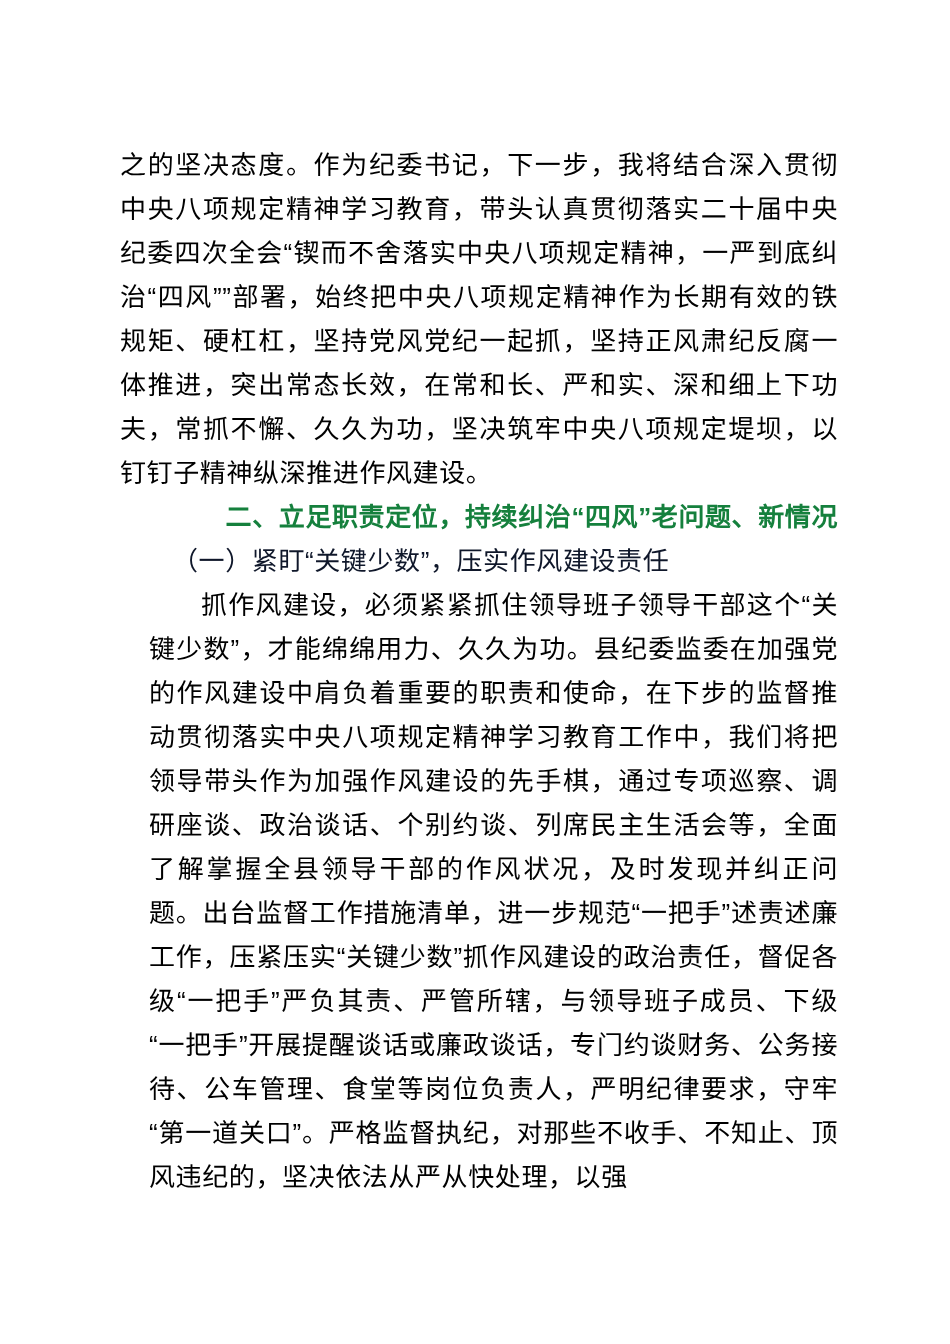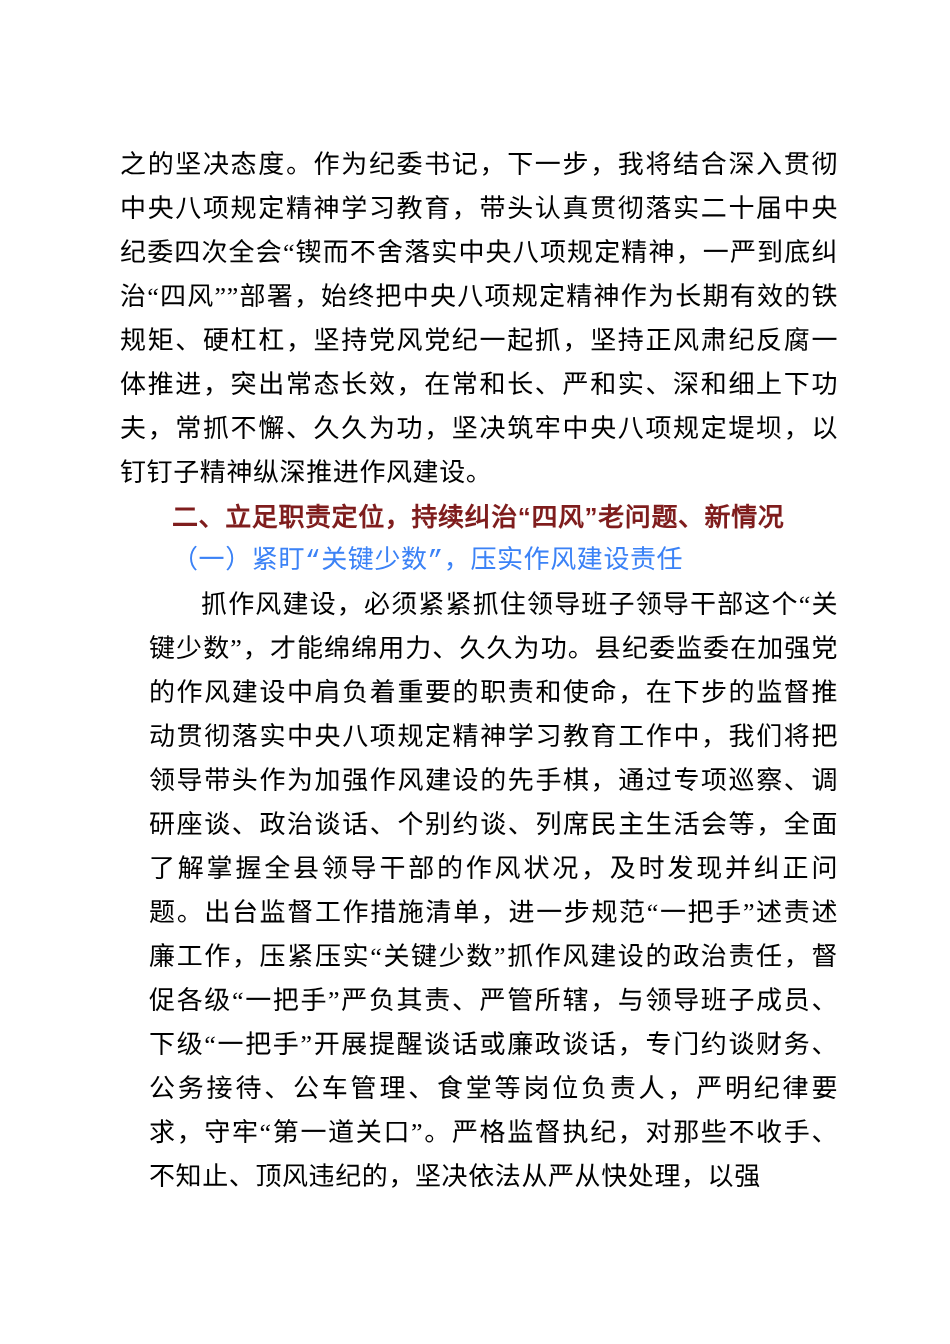--- a/index.html
+++ b/index.html
@@ -11,21 +11,21 @@
     position: relative;
     width: 950px;
     height: 1344px;
     margin: 0;
     background: #ffffff;
     box-sizing: border-box;
     padding: 143px 112px 0 120px;
     overflow: hidden;
   }
   .doc-text {
-    font-family: Liberation Serif, serif;
+    font-family: Liberation Sans, sans-serif;
     font-size: 26px;
     line-height: 44px;
     letter-spacing: 0.6px;
     color: #000000;
     text-align: justify;
     text-justify: inter-ideograph;
   }
   p, h2, h3 {
     margin: 0;
     padding: 0;
@@ -34,31 +34,31 @@
   .para-indent {
     text-indent: 2em;
     margin-left: 29px;
   }
   .heading1 {
     font-family: "Liberation Sans", "DejaVu Sans", sans-serif;
     font-weight: bold;
     font-size: 26px;
     line-height: 44px;
     letter-spacing: 0.6px;
-    color: #7f1d1d;
+    color: #15803d;
     text-indent: 2em;
-    text-align: left;
+    text-align: right;
   }
   .heading2 {
-    font-family: Liberation Mono, monospace;
+    font-family: Liberation Sans, sans-serif;
     font-weight: normal;
     font-size: 26px;
     line-height: 44px;
     letter-spacing: 0.6px;
-    color: #3b82f6;
+    color: #0f172a;
     text-indent: 2em;
     text-align: left;
   }
 </style>
 </head>
 <body>
 
 <div class="page">
   <p class="doc-text para">之的坚决态度。作为纪委书记，下一步，我将结合深入贯彻中央八项规定精神学习教育，带头认真贯彻落实二十届中央纪委四次全会“锲而不舍落实中央八项规定精神，一严到底纠治“四风””部署，始终把中央八项规定精神作为长期有效的铁规矩、硬杠杠，坚持党风党纪一起抓，坚持正风肃纪反腐一体推进，突出常态长效，在常和长、严和实、深和细上下功夫，常抓不懈、久久为功，坚决筑牢中央八项规定堤坝，以钉钉子精神纵深推进作风建设。</p>
 

